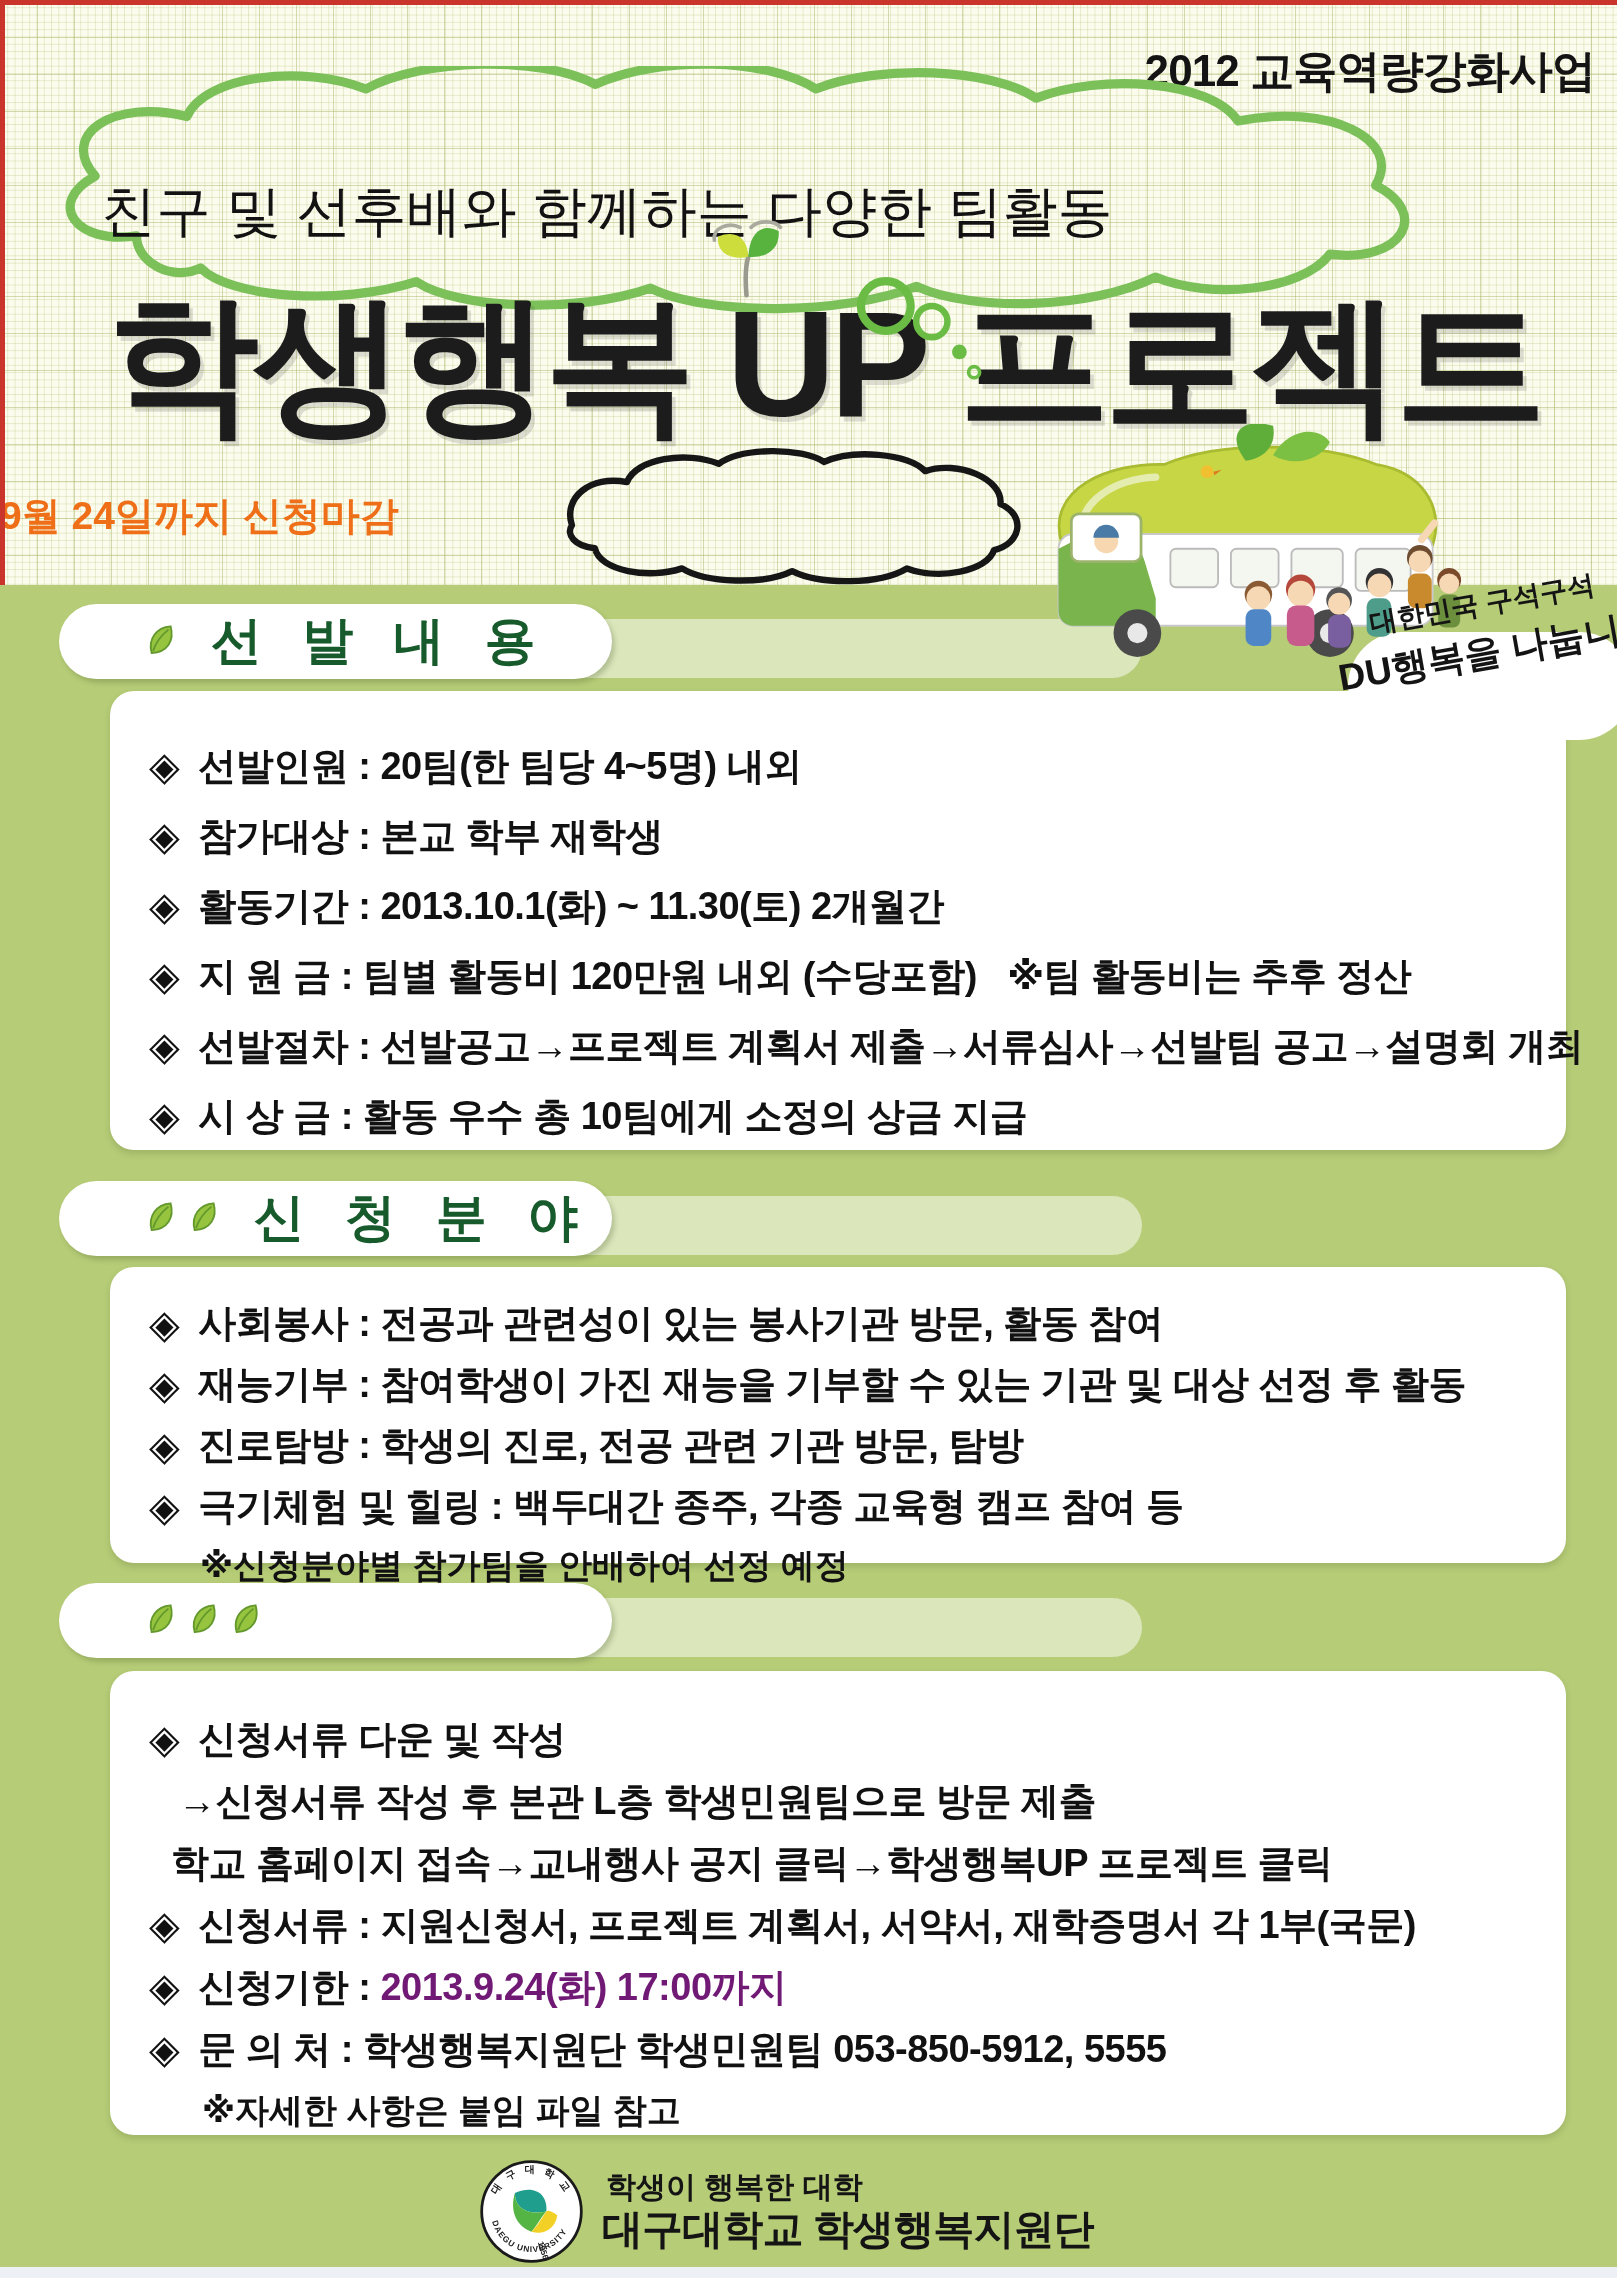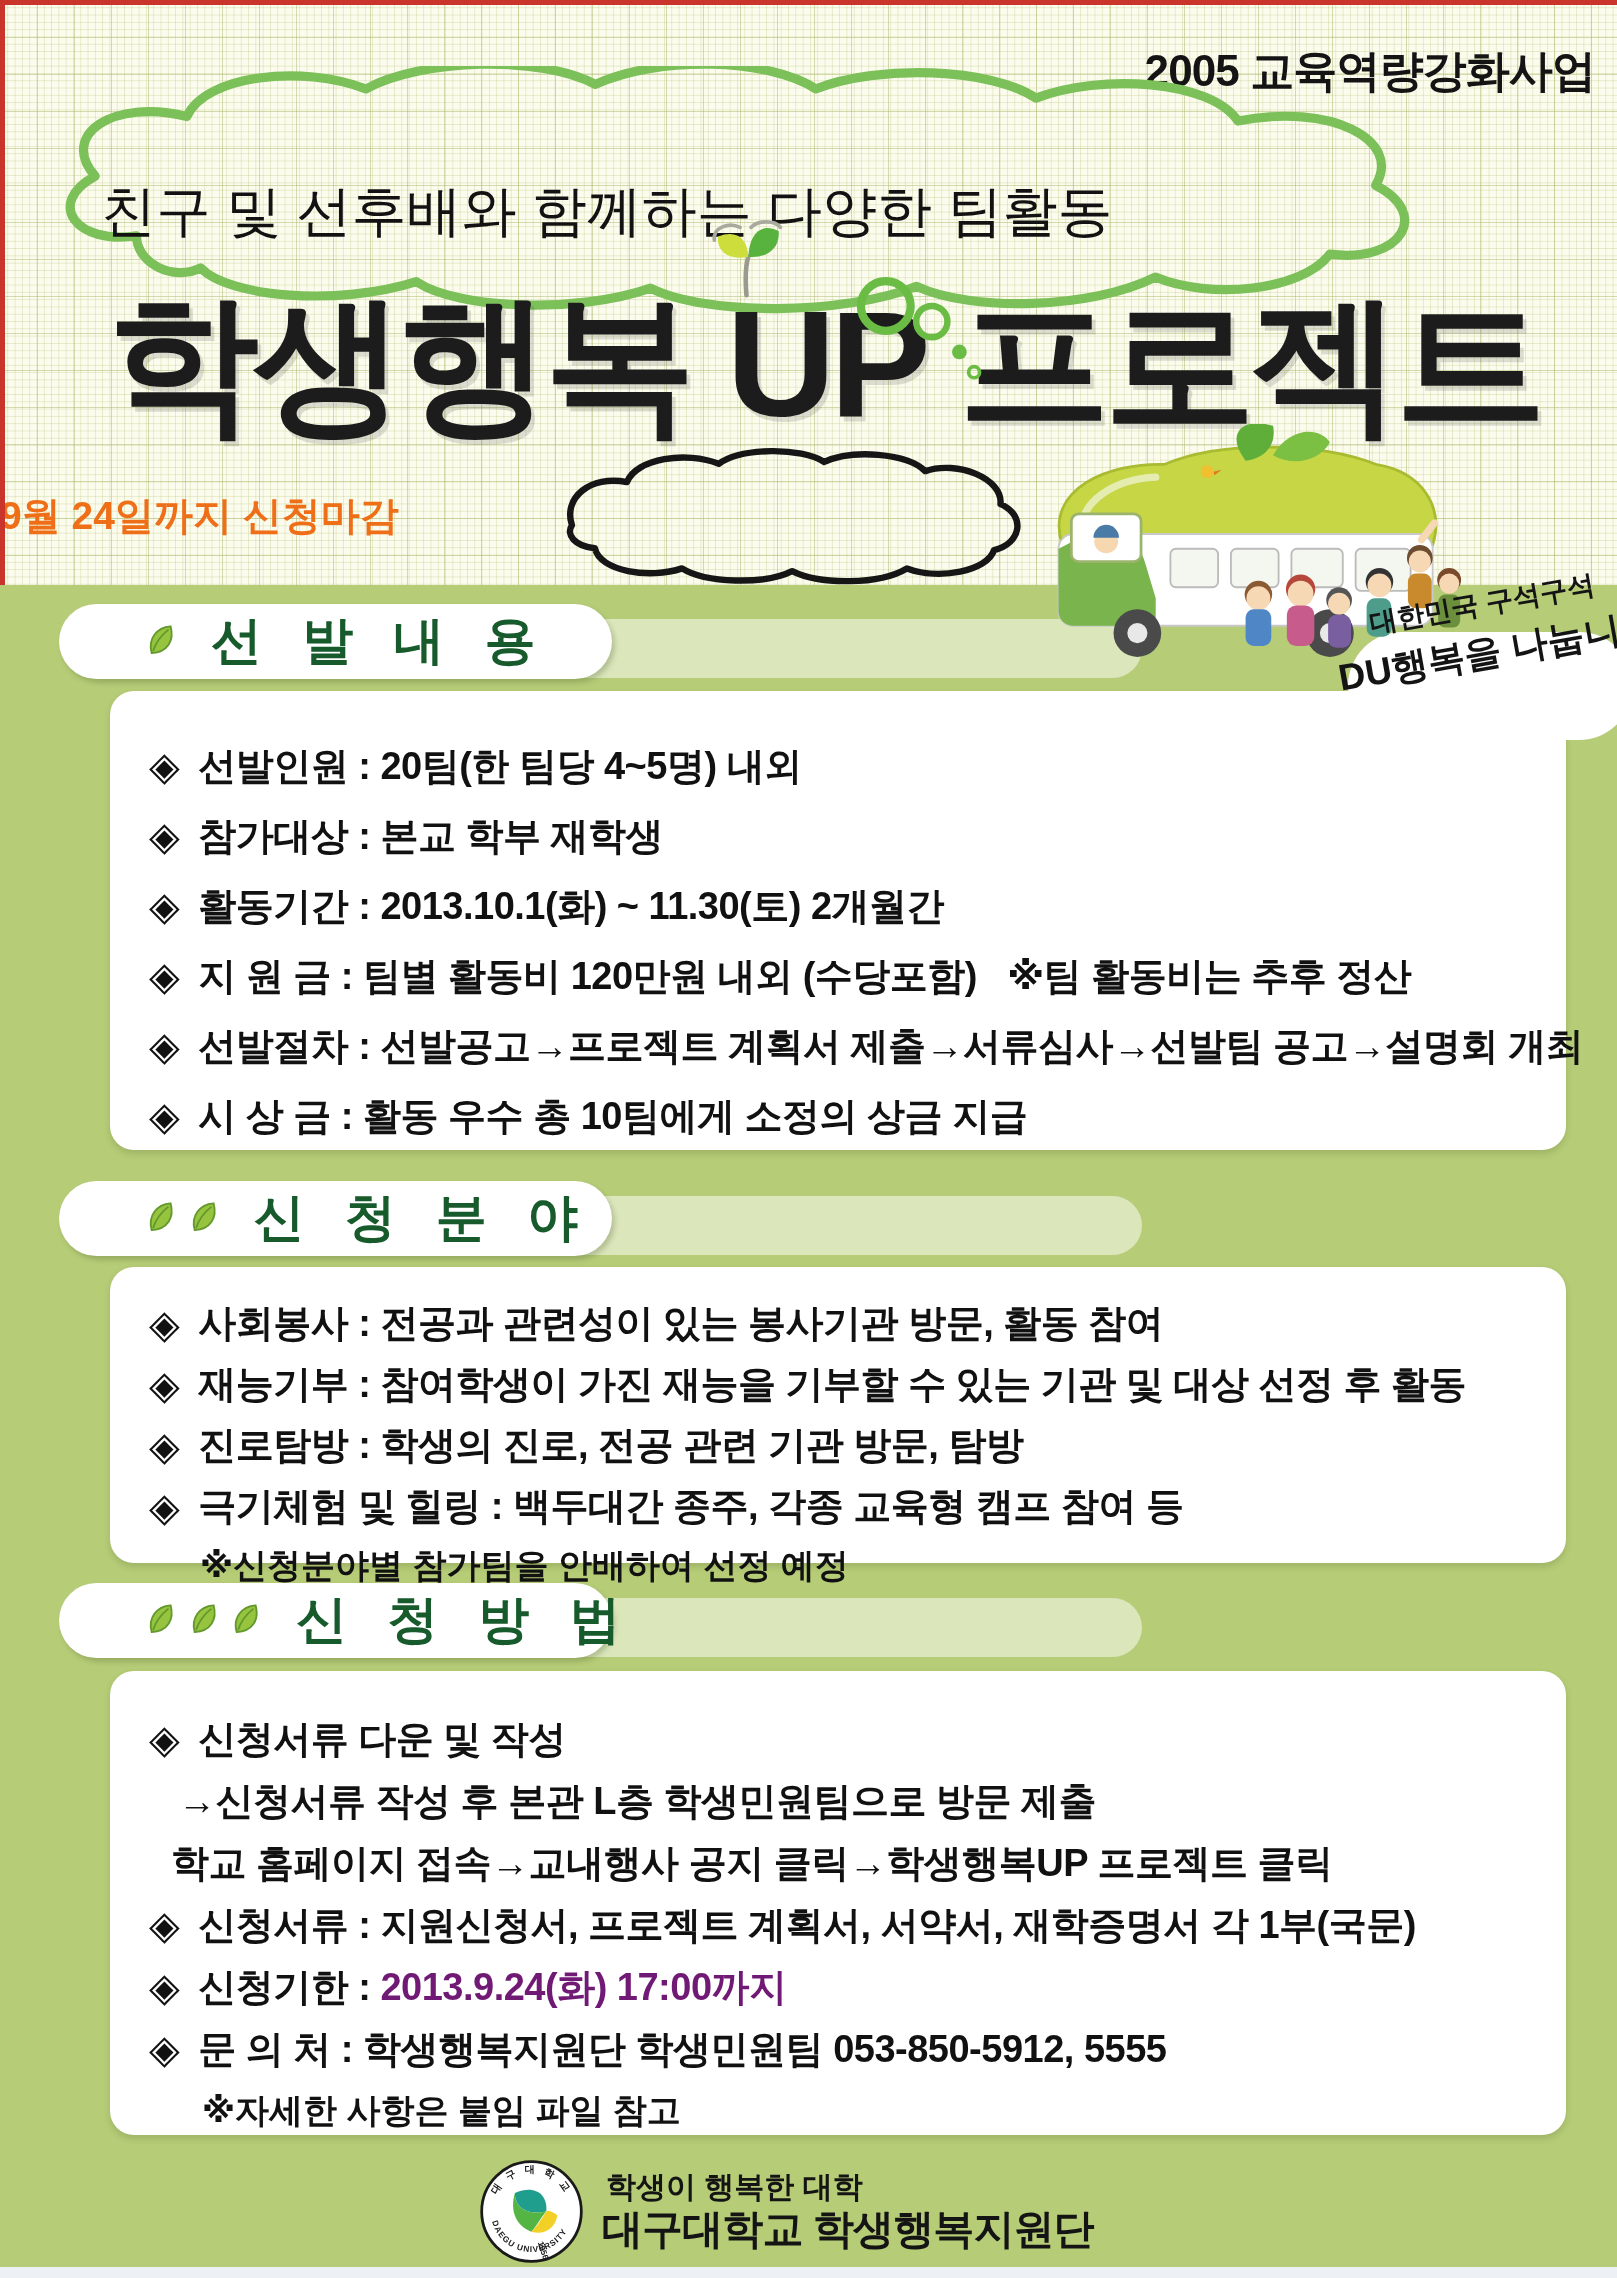--- a/index.html
+++ b/index.html
@@ -106,21 +106,21 @@
   .footer-tagline { position:absolute; left:606px; top:2167px; font-size:30px; font-weight:800; color:#141414; white-space:pre;}
   .footer-org { position:absolute; left:602px; top:2202px; font-size:41px; font-weight:800; color:#141414; letter-spacing:-0.9px; white-space:pre;}
 </style>
 </head>
 <body>
 
 <div class="poster">
 
   <div class="top-area">
 
-    <div class="top-badge">2005 교육역량강화사업</div>
+    <div class="top-badge">2012 교육역량강화사업</div>
 
     <svg class="cloud-svg" width="1405" height="257" viewBox="0 0 1530 280">
       <path d="M 120 185
         C 55 195, 20 150, 75 120
         C 35 75, 95 35, 175 55
         C 195 10, 300 -2, 370 25
         C 430 -8, 560 -12, 620 20
         C 690 -12, 810 -8, 860 25
         C 930 -2, 1050 2, 1100 35
         C 1170 8, 1290 15, 1320 60
@@ -278,21 +278,20 @@
         </svg>
       <svg width="37" height="37" viewBox="0 0 40 40" style="transform:rotate(-12deg);">
           <path d="M33 6 C18 4 6 14 7 30 C24 33 34 22 33 6 Z" fill="#96c43e" stroke="#63982d" stroke-width="2"></path>
           <path d="M30 9 C20 14 13 21 9 28" stroke="#63982d" stroke-width="2" fill="none"></path>
         </svg>
       <svg width="37" height="37" viewBox="0 0 40 40" style="transform:rotate(-12deg);">
           <path d="M33 6 C18 4 6 14 7 30 C24 33 34 22 33 6 Z" fill="#96c43e" stroke="#63982d" stroke-width="2"></path>
           <path d="M30 9 C20 14 13 21 9 28" stroke="#63982d" stroke-width="2" fill="none"></path>
         </svg>
     </span>
-    <span class="pill-title">신 청 방 법</span>
   </div>
   <div class="card card-app" style="top:1671px; height:464px; padding-top:37px;">
     <div class="bline"><span class="marker">◈</span><span class="btext">신청서류 다운 및 작성</span></div>
     <div class="bline subline2"><span class="btext">→신청서류 작성 후 본관 L층 학생민원팀으로 방문 제출</span></div>
     <div class="bline subline1"><span class="btext">학교 홈페이지 접속→교내행사 공지 클릭→학생행복UP 프로젝트 클릭</span></div>
     <div class="bline"><span class="marker">◈</span><span class="btext">신청서류 : 지원신청서, 프로젝트 계획서, 서약서, 재학증명서 각 1부(국문)</span></div>
     <div class="bline"><span class="marker">◈</span><span class="btext">신청기한 : </span><span class="btext red">2013.9.24(화) 17:00까지</span></div>
     <div class="bline"><span class="marker">◈</span><span class="btext">문 의 처 : 학생행복지원단 학생민원팀 053-850-5912, 5555</span></div>
     <div class="note-line">
         <span class="note-text">※자세한 사항은 붙임 파일 참고</span>

